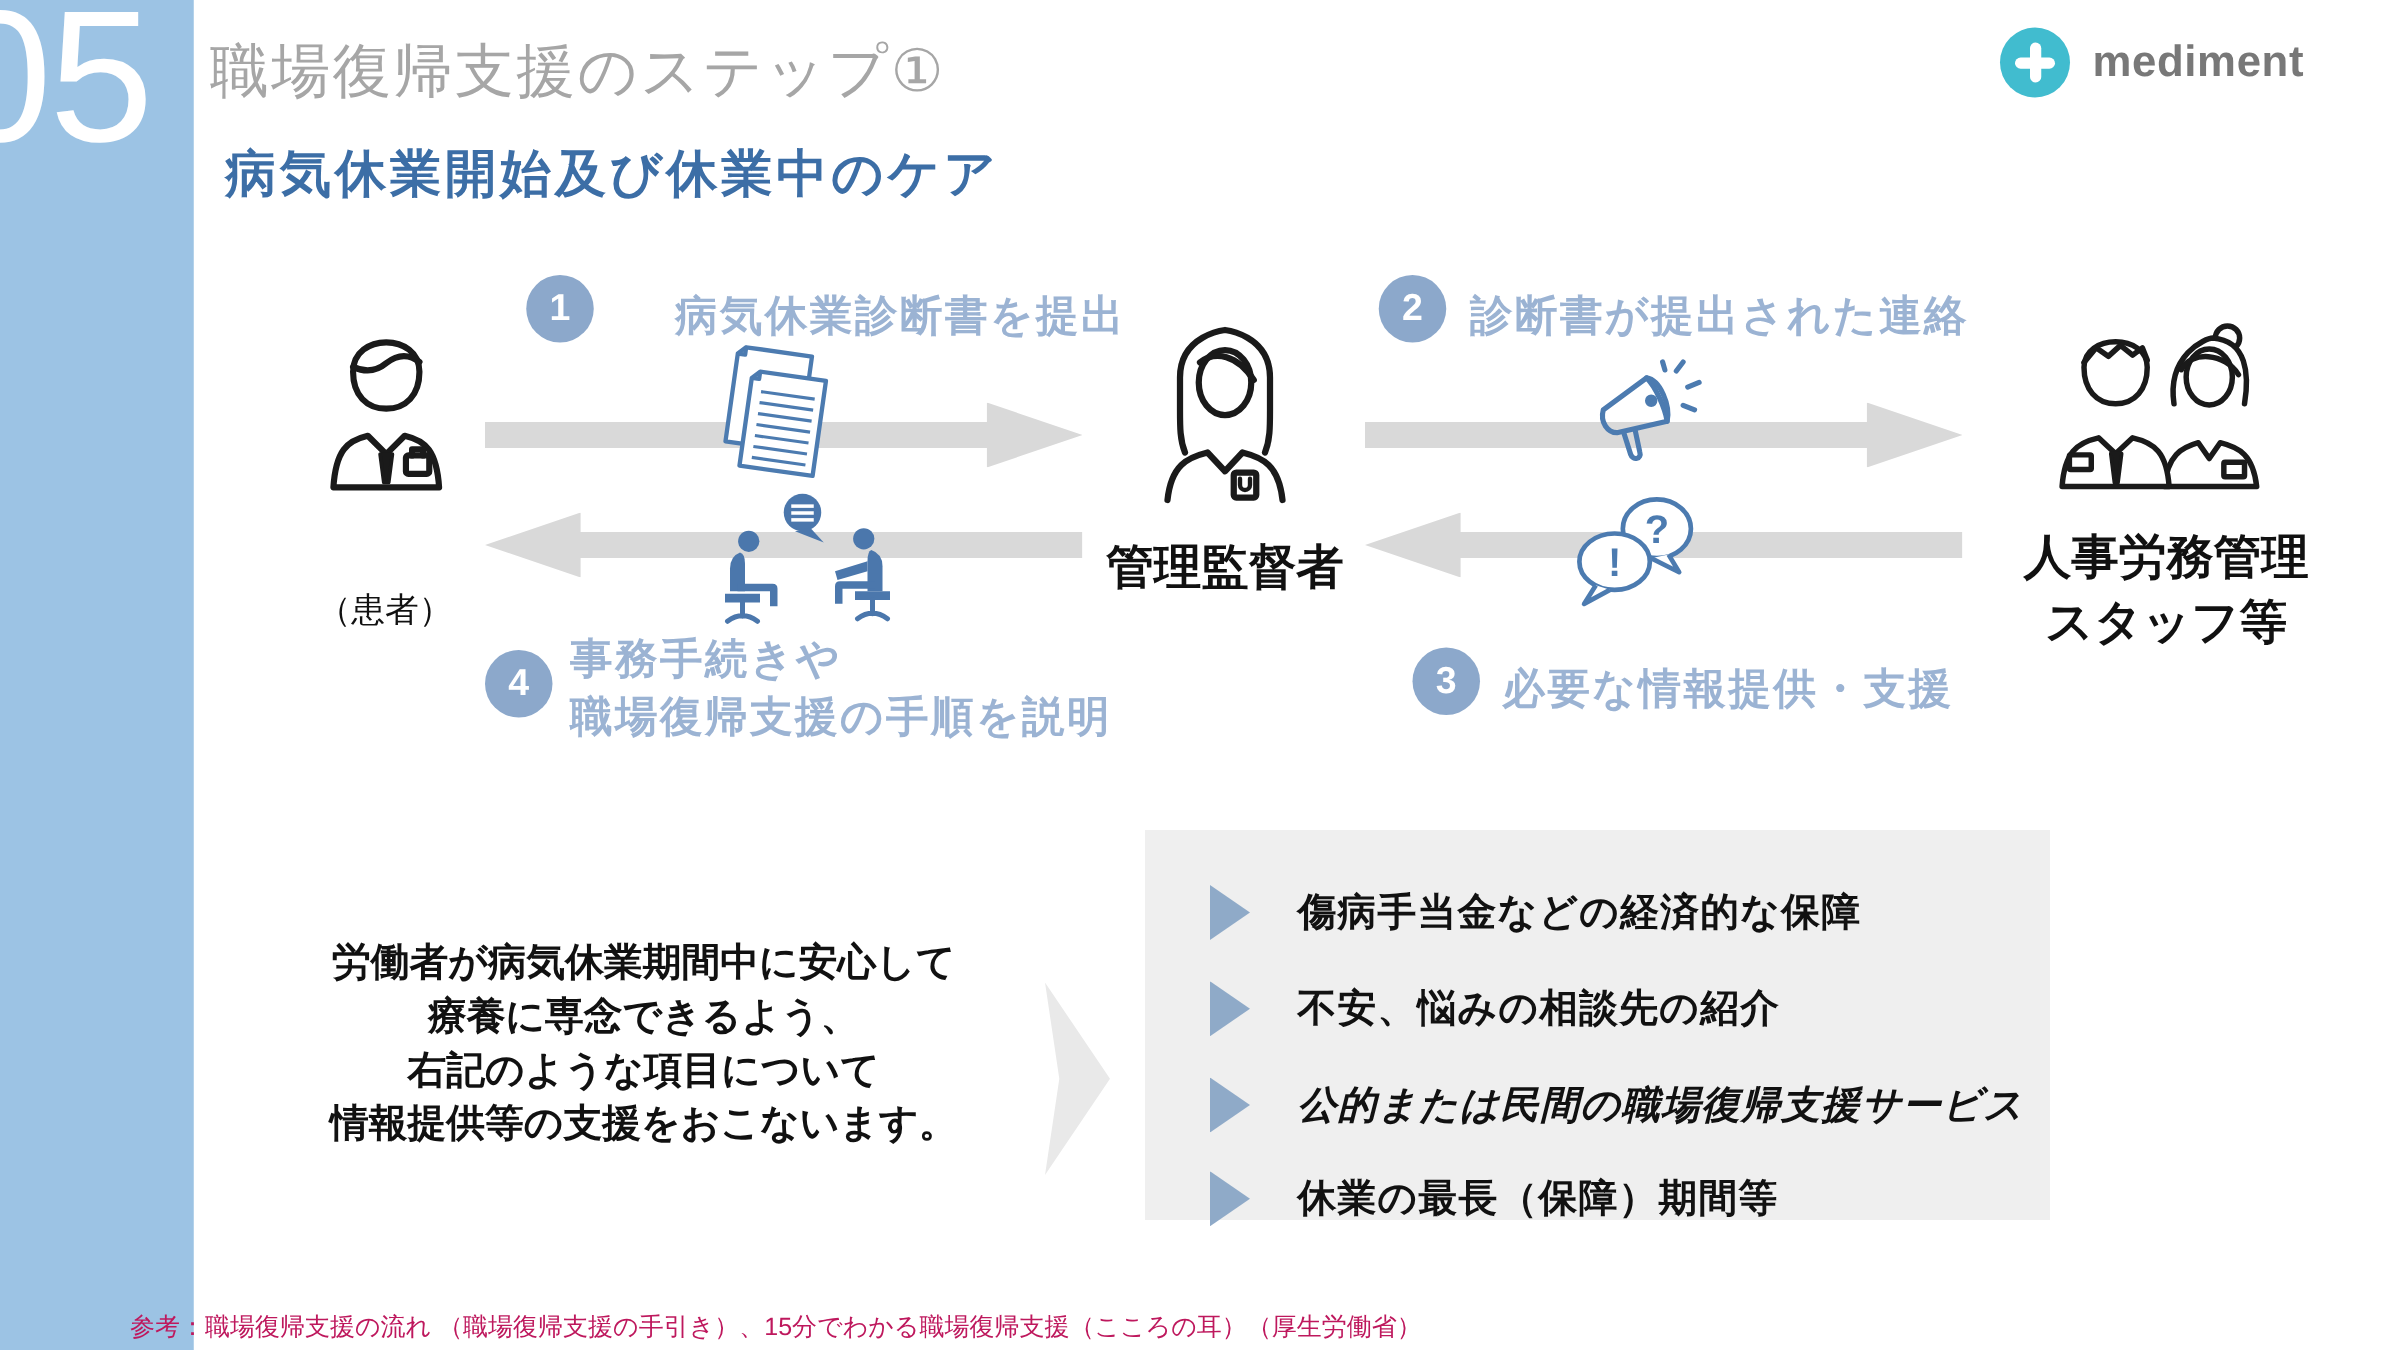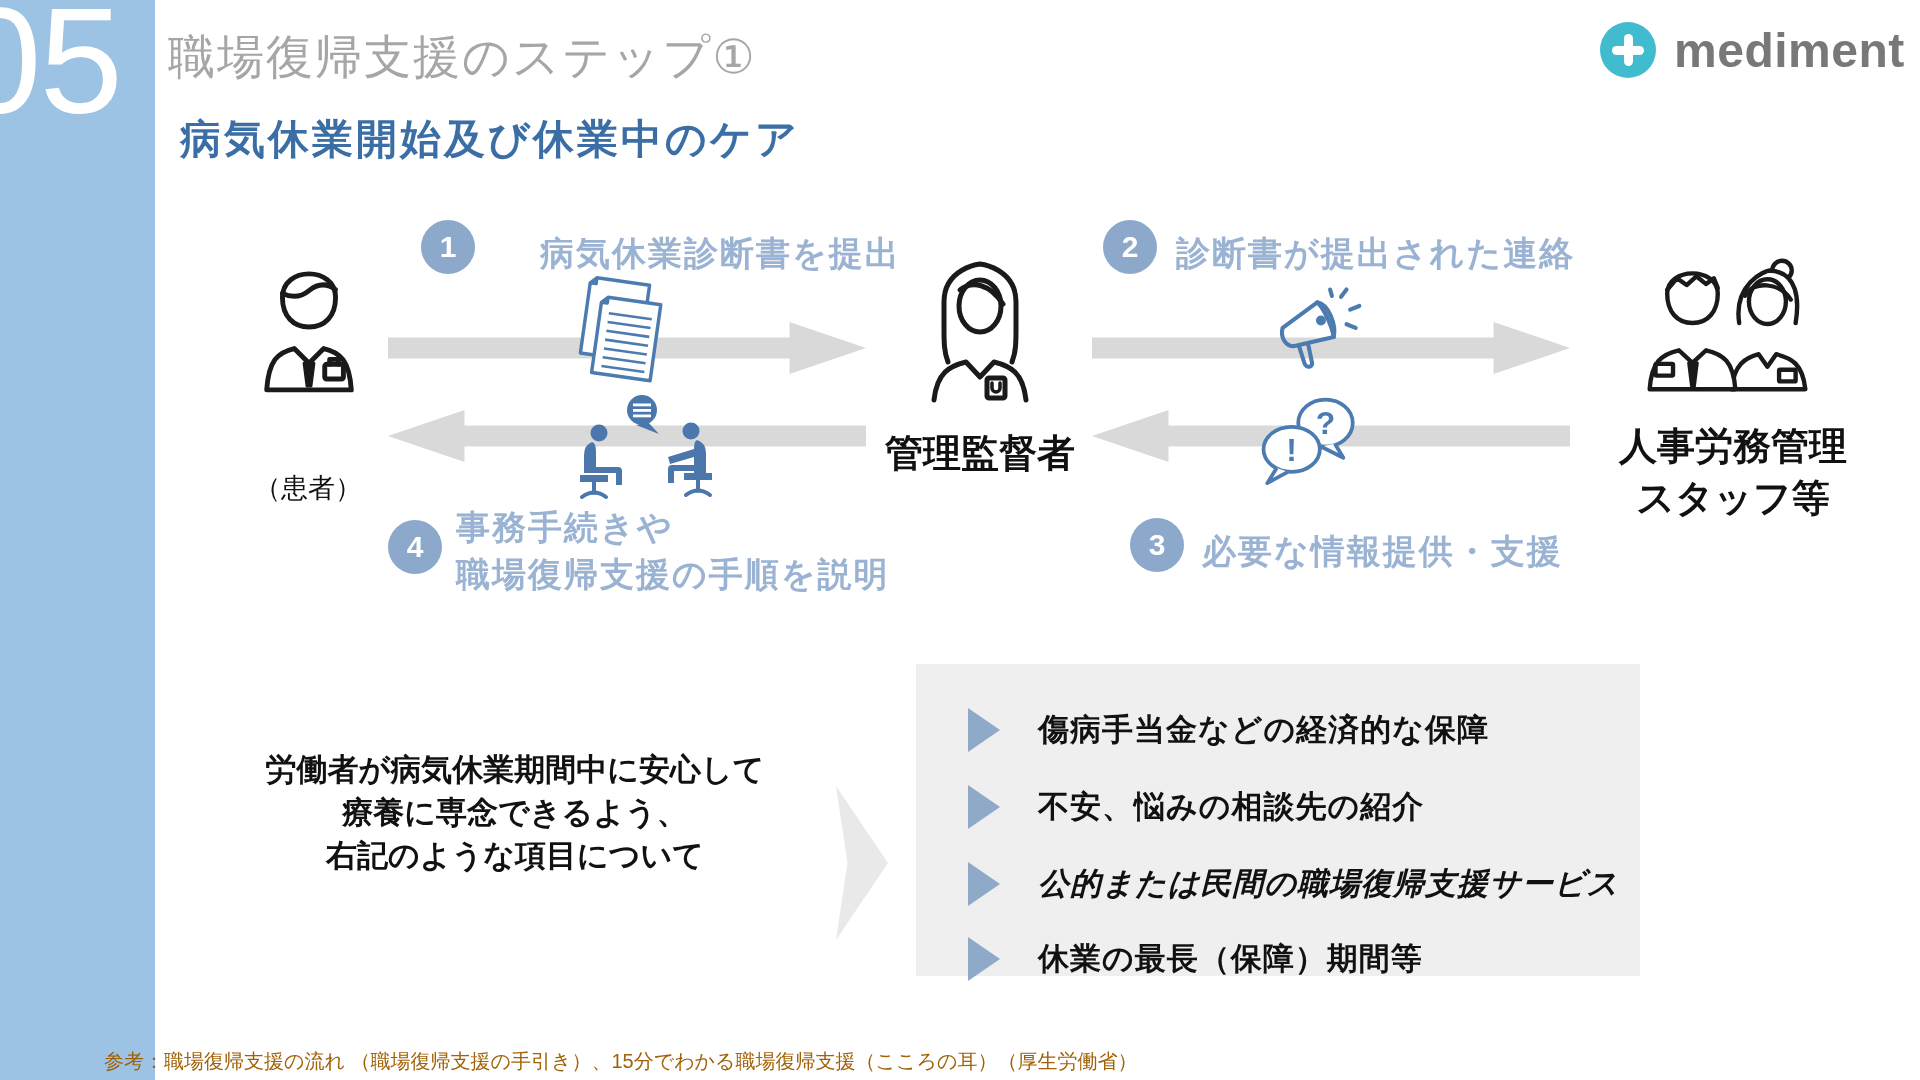--- a/index.html
+++ b/index.html
@@ -13,21 +13,21 @@
     position:absolute;left:-42px;top:-14px;font-size:150px;line-height:1;
     color:#ffffff;font-weight:400;letter-spacing:-2px;
   }
   
   .title{position:absolute;left:168px;top:26px;font-size:47px;color:#A6A6A6;font-weight:400;letter-spacing:2px;}
   .logo{position:absolute;left:1600px;top:22px;display:flex;align-items:center;gap:18px;}
   .logo-mark{position:relative;width:56px;height:56px;border-radius:50%;background:#41BCCF;}
   .logo-mark::before,.logo-mark::after{content:"";position:absolute;background:#fff;border-radius:5px;}
   .logo-mark::before{left:24px;top:12px;width:9px;height:32px;}
   .logo-mark::after{left:12px;top:24px;width:32px;height:9px;}
-  .logo-text{font-size:48px;font-weight:700;color:#787878;letter-spacing:0.5px;}
+  .logo-text{font-size:35px;font-weight:700;color:#787878;letter-spacing:0.5px;}
   .subtitle{position:absolute;left:180px;top:112px;font-size:41px;font-weight:700;color:#3C6EA6;letter-spacing:3px;text-align:right;}
 
   
   .badge{
     position:absolute;width:54px;height:54px;border-radius:50%;background:#8CA8CB;
     color:#fff;font-size:30px;font-weight:700;display:flex;align-items:center;justify-content:center;
   }
   .badge.b1{left:421px;top:220px;}
   .badge.b2{left:1103px;top:220px;}
   .badge.b3{left:1130px;top:518px;}
@@ -69,21 +69,21 @@
   
   .support-box{position:absolute;left:916px;top:664px;width:724px;height:312px;background:#EFEFEF;}
   .support-item{position:absolute;left:52px;display:flex;align-items:center;}
   .support-item.i1{top:44px;}
   .support-item.i2{top:121px;}
   .support-item.i3{top:198px;font-style:italic;}
   .support-item.i4{top:273px;}
   .tri-bullet{width:32px;height:44px;background:#8FAAC8;clip-path:polygon(0 0,100% 50%,0 100%);flex:0 0 auto;}
   .support-text{margin-left:38px;font-size:31px;font-weight:700;color:#111;letter-spacing:1px;white-space:nowrap;}
 
-  .footer{position:absolute;left:104px;top:1048px;font-size:20px;color:#a16207;text-align:right;}
+  .footer{position:absolute;left:104px;top:1048px;font-size:20px;color:#be185d;text-align:right;}
 </style>
 </head>
 <body>
 
 <div class="slide">
 
   <div class="sidebar"></div>
   <div class="page-num">05</div>
 
   <div class="title">職場復帰支援のステップ①</div>
@@ -211,20 +211,21 @@
   <div class="actor-label actor2-name">管理監督者</div>
   <div class="actor-label actor3-name">
     <span>人事労務管理</span>
     <span>スタッフ等</span>
   </div>
 
   <div class="summary">
     <span>労働者が病気休業期間中に安心して</span>
     <span>療養に専念できるよう、</span>
     <span>右記のような項目について</span>
+    <span>情報提供等の支援をおこないます。</span>
   </div>
   <div class="big-chevron"></div>
 
   <div class="support-box">
     <div class="support-item i1">
       <div class="tri-bullet"></div>
       <div class="support-text">傷病手当金などの経済的な保障</div>
     </div>
     <div class="support-item i2">
       <div class="tri-bullet"></div>

